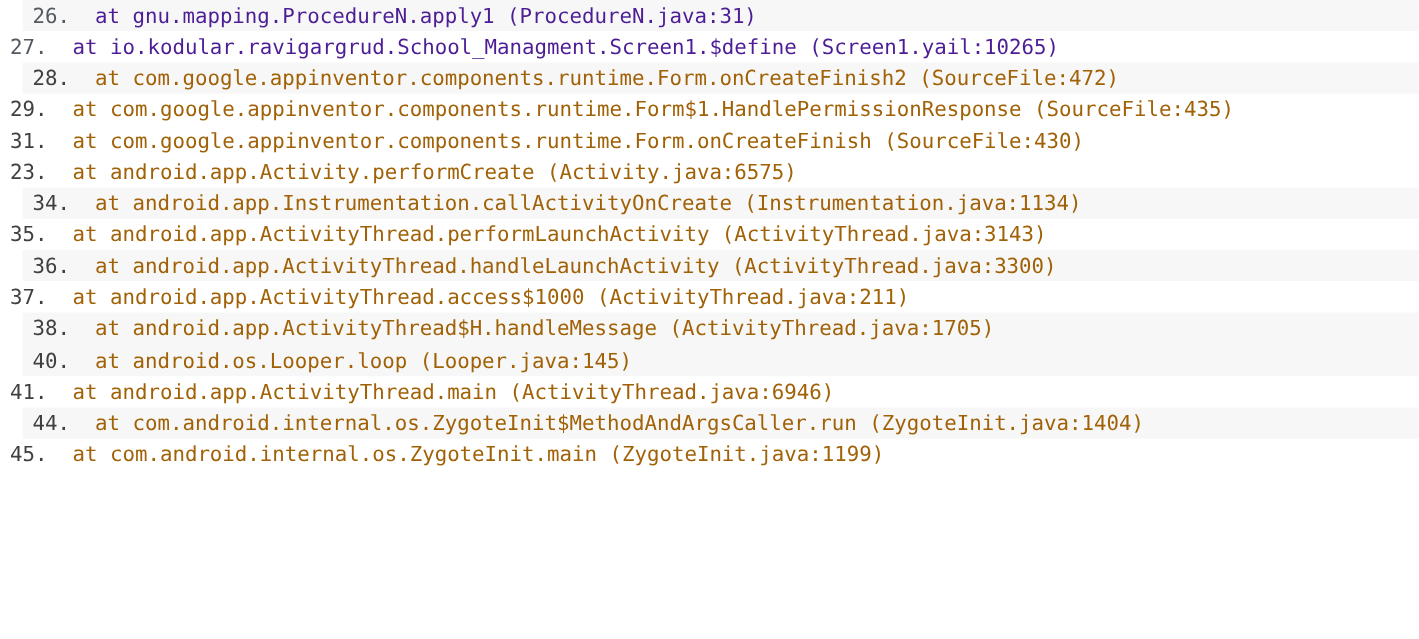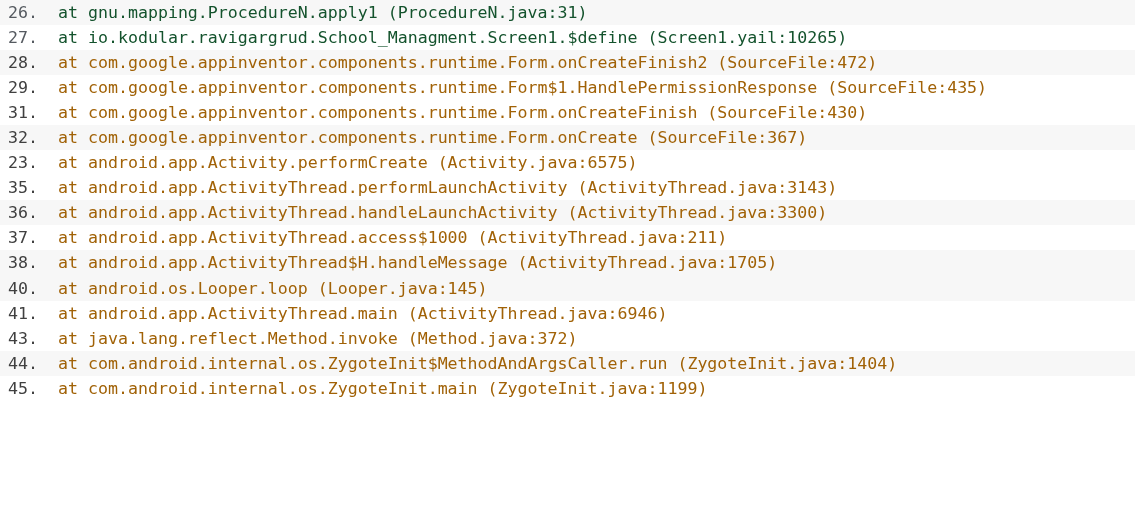--- a/index.html
+++ b/index.html
@@ -28,20 +28,21 @@
     display: flex;
     align-items: center;
     white-space: pre;
     font-size: 16.6px;
     letter-spacing: 0px;
     background: #ffffff;
     flex: 0 0 auto;
   }
   .trace-row.striped {
     background: #f7f7f7;
+    margin-left: 18px;
   }
 
   .line-number {
     flex: 0 0 auto;
     width: 58px;
     padding-left: 8px;
     box-sizing: border-box;
     color: #404040;
     font-size: 16.6px;
     text-align: left;
@@ -51,36 +52,35 @@
   }
 
   .frame-text {
     flex: 1 1 auto;
     color: #a16207;
     font-size: 16.6px;
     overflow: hidden;
     text-overflow: clip;
   }
   .trace-row.highlight .frame-text {
-    color: #14532d;
+    color: #4c1d95;
   }
 </style>
 </head>
 <body>
 
 <div id="stacktrace">
     <div class="trace-row striped highlight"><span class="line-number">26.</span><span class="frame-text">at gnu.mapping.ProcedureN.apply1 (ProcedureN.java:31)</span></div>
     <div class="trace-row highlight"><span class="line-number">27.</span><span class="frame-text">at io.kodular.ravigargrud.School_Managment.Screen1.$define (Screen1.yail:10265)</span></div>
     <div class="trace-row striped"><span class="line-number">28.</span><span class="frame-text">at com.google.appinventor.components.runtime.Form.onCreateFinish2 (SourceFile:472)</span></div>
     <div class="trace-row"><span class="line-number">29.</span><span class="frame-text">at com.google.appinventor.components.runtime.Form$1.HandlePermissionResponse (SourceFile:435)</span></div>
     <div class="trace-row"><span class="line-number">31.</span><span class="frame-text">at com.google.appinventor.components.runtime.Form.onCreateFinish (SourceFile:430)</span></div>
-    <div class="trace-row striped"><span class="line-number">32.</span><span class="frame-text">at com.google.appinventor.components.runtime.Form.onCreate (SourceFile:367)</span></div>
     <div class="trace-row"><span class="line-number">23.</span><span class="frame-text">at android.app.Activity.performCreate (Activity.java:6575)</span></div>
+    <div class="trace-row striped"><span class="line-number">34.</span><span class="frame-text">at android.app.Instrumentation.callActivityOnCreate (Instrumentation.java:1134)</span></div>
     <div class="trace-row"><span class="line-number">35.</span><span class="frame-text">at android.app.ActivityThread.performLaunchActivity (ActivityThread.java:3143)</span></div>
     <div class="trace-row striped"><span class="line-number">36.</span><span class="frame-text">at android.app.ActivityThread.handleLaunchActivity (ActivityThread.java:3300)</span></div>
     <div class="trace-row"><span class="line-number">37.</span><span class="frame-text">at android.app.ActivityThread.access$1000 (ActivityThread.java:211)</span></div>
     <div class="trace-row striped"><span class="line-number">38.</span><span class="frame-text">at android.app.ActivityThread$H.handleMessage (ActivityThread.java:1705)</span></div>
     <div class="trace-row striped"><span class="line-number">40.</span><span class="frame-text">at android.os.Looper.loop (Looper.java:145)</span></div>
     <div class="trace-row"><span class="line-number">41.</span><span class="frame-text">at android.app.ActivityThread.main (ActivityThread.java:6946)</span></div>
-    <div class="trace-row"><span class="line-number">43.</span><span class="frame-text">at java.lang.reflect.Method.invoke (Method.java:372)</span></div>
     <div class="trace-row striped"><span class="line-number">44.</span><span class="frame-text">at com.android.internal.os.ZygoteInit$MethodAndArgsCaller.run (ZygoteInit.java:1404)</span></div>
     <div class="trace-row"><span class="line-number">45.</span><span class="frame-text">at com.android.internal.os.ZygoteInit.main (ZygoteInit.java:1199)</span></div>
   </div>
 
 </body></html>

